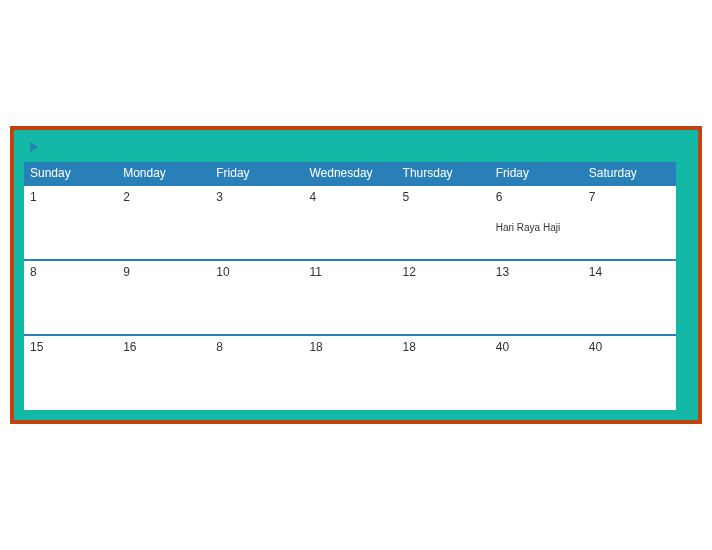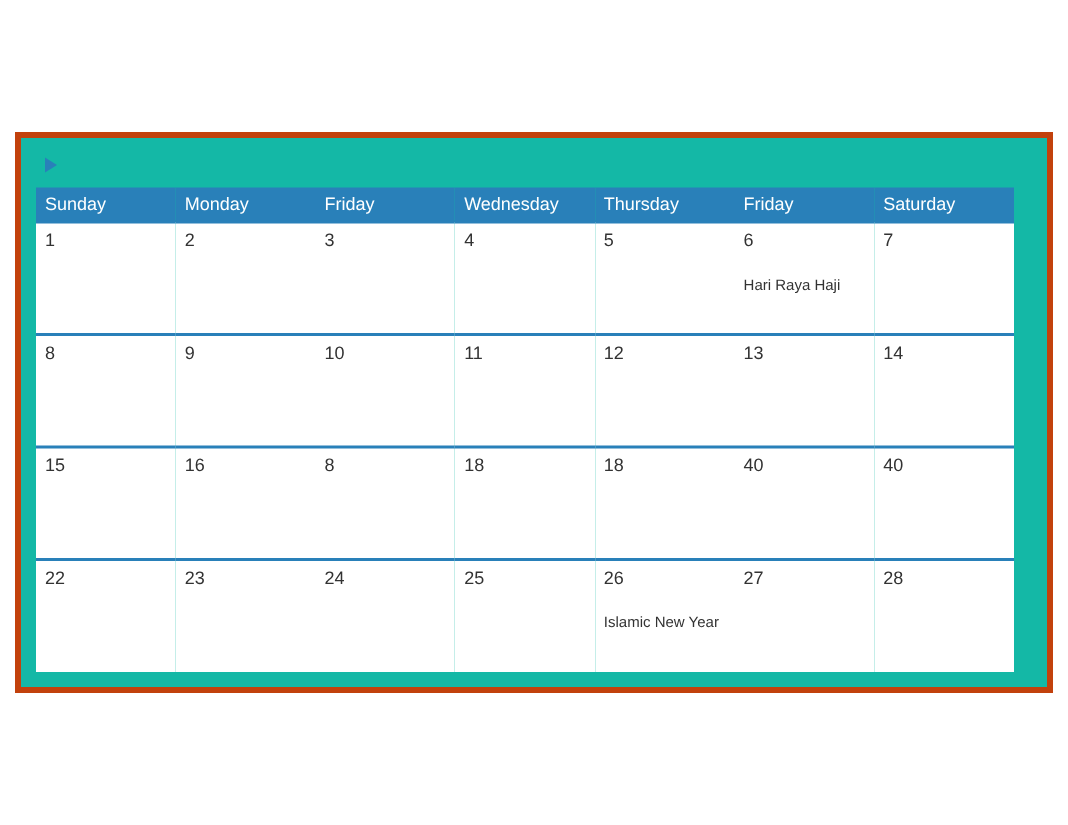--- a/index.html
+++ b/index.html
@@ -178,39 +178,15 @@
           <td>
             <span class="day-num">18</span>
           </td>
           <td>
             <span class="day-num">40</span>
           </td>
           <td>
             <span class="day-num">40</span>
           </td>
         </tr>
-        <tr>
-          <td>
-            <span class="day-num">22</span>
-          </td>
-          <td>
-            <span class="day-num">23</span>
-          </td>
-          <td>
-            <span class="day-num">24</span>
-          </td>
-          <td>
-            <span class="day-num">25</span>
-          </td>
-          <td>
-            <span class="day-num">26</span>
-            <span class="event-text">Islamic New Year</span>
-          </td>
-          <td>
-            <span class="day-num">27</span>
-          </td>
-          <td>
-            <span class="day-num">28</span>
-          </td>
-        </tr>
       </tbody>
   </table>
 </div>
 
 </body></html>

